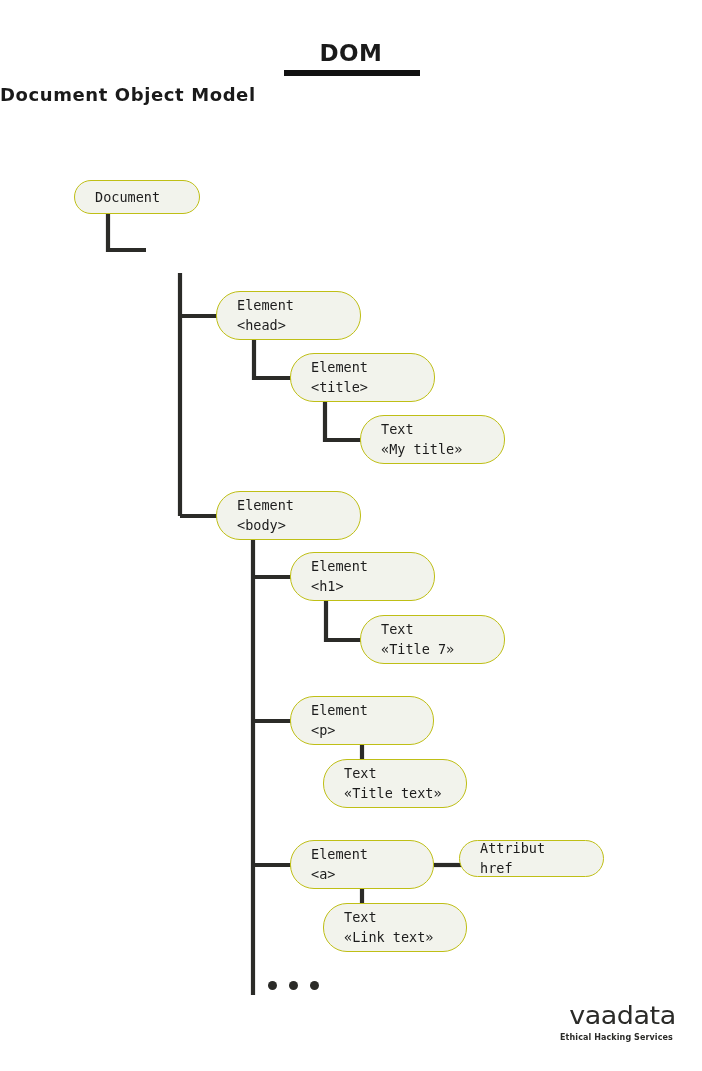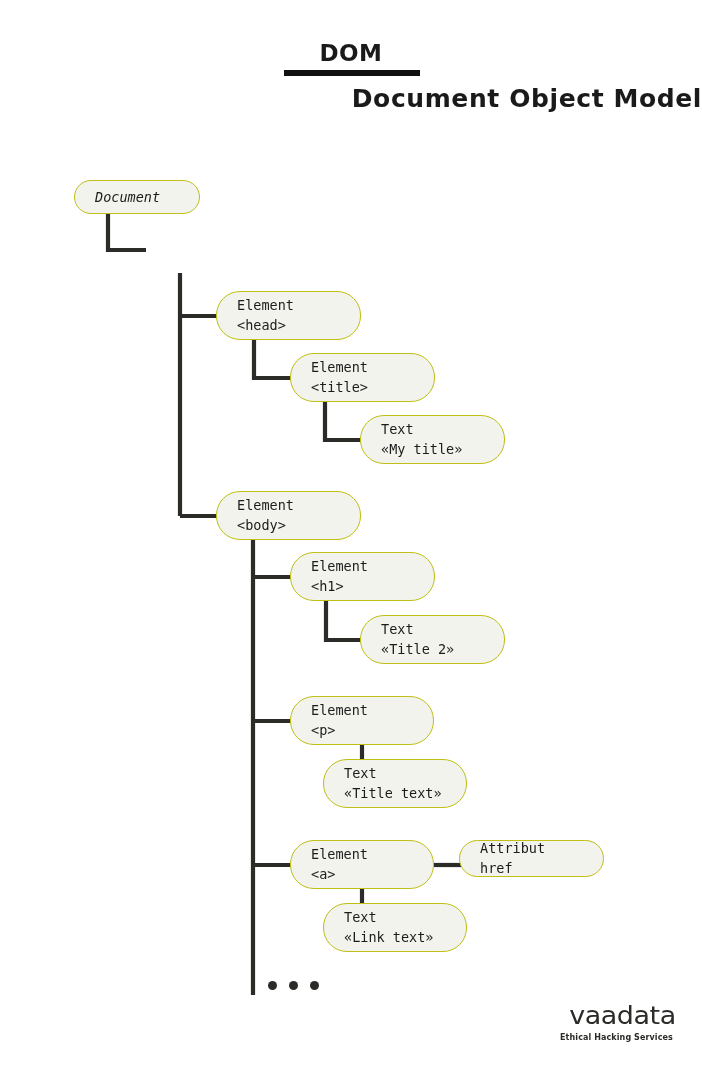--- a/index.html
+++ b/index.html
@@ -42,23 +42,23 @@
     top: 70px;
     width: 136px;
     height: 6px;
     background: #111111;
   }
   #title-sub {
     position: absolute;
     left: 0;
     top: 84px;
     width: 702px;
-    text-align: right;
-    font-family: "DejaVu Sans", "Liberation Sans", sans-serif;
-    font-size: 25px;
+    text-align: left;
+    font-family: "DejaVu Sans", "Liberation Sans", sans-serif;
+    font-size: 18px;
     font-weight: 700;
     color: #1a1a1a;
     letter-spacing: 0.6px;
   }
 
   
   #tree {
     position: absolute;
     left: 0;
     top: 0;
@@ -88,21 +88,20 @@
     line-height: 1.42;
     color: #1c1c1c;
     white-space: pre;
   }
   .node .ln {
     display: block;
   }
   .node.one-line {
     border-radius: 18px;
     padding-bottom: 4px;
-    font-style: italic;
   }
 
   
   .dot {
     position: absolute;
     width: 9px;
     height: 9px;
     border-radius: 50%;
     background: #2b2b28;
   }
@@ -205,21 +204,21 @@
     <span class="ln">&lt;body&gt;</span>
   </div>
 
   <div class="node" style="left:290px; top:552px; width:145px; height:49px;">
     <span class="ln">Element</span>
     <span class="ln">&lt;h1&gt;</span>
   </div>
 
   <div class="node" style="left:360px; top:615px; width:145px; height:49px;">
     <span class="ln">Text</span>
-    <span class="ln">«Title 2»</span>
+    <span class="ln">«Title 7»</span>
   </div>
 
   <div class="node" style="left:290px; top:696px; width:144px; height:49px;">
     <span class="ln">Element</span>
     <span class="ln">&lt;p&gt;</span>
   </div>
 
   <div class="node" style="left:323px; top:759px; width:144px; height:49px;">
     <span class="ln">Text</span>
     <span class="ln">«Title text»</span>

